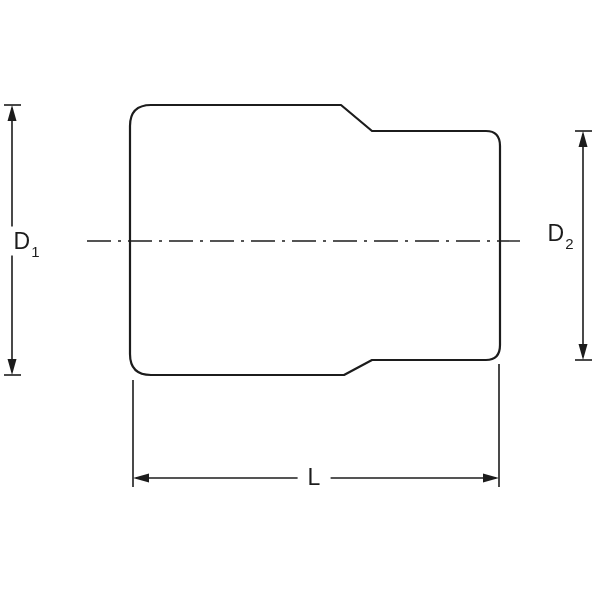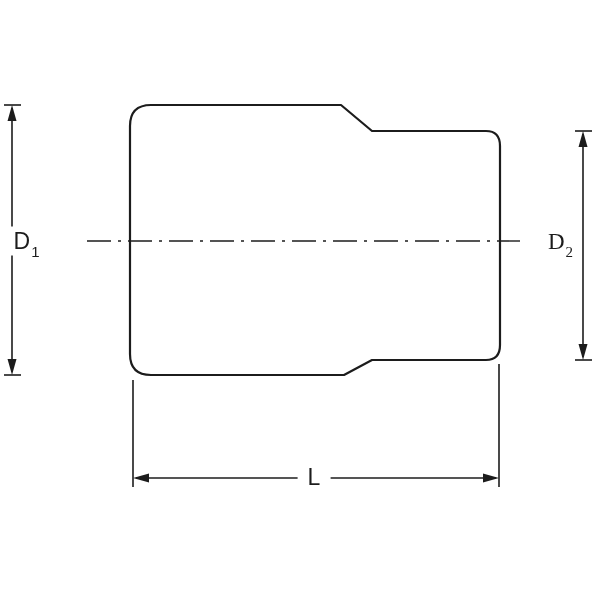--- a/index.html
+++ b/index.html
@@ -115,21 +115,21 @@
       <line class="dimline" x1="136" y1="478" x2="496" y2="478"></line>
       <polygon class="arrowhead" points="133,478 149,473.5 149,482.5"></polygon>
       <polygon class="arrowhead" points="499,478 483,473.5 483,482.5"></polygon>
     </g>
   </svg>
 
   <div class="dim-label" style="left:26px; top:241px;">
     <span>D</span><sub>1</sub>
   </div>
 
-  <div class="dim-label" style="left:560px; top:241px;font-family:Liberation Serif, serif;">
+  <div class="dim-label" style="left:560px; top:233px;">
     <span>D</span><sub>2</sub>
   </div>
 
   <div class="dim-label length" style="left:314px; top:477px;">
     <span>L</span>
   </div>
 
 </div>
 
 </body></html>

